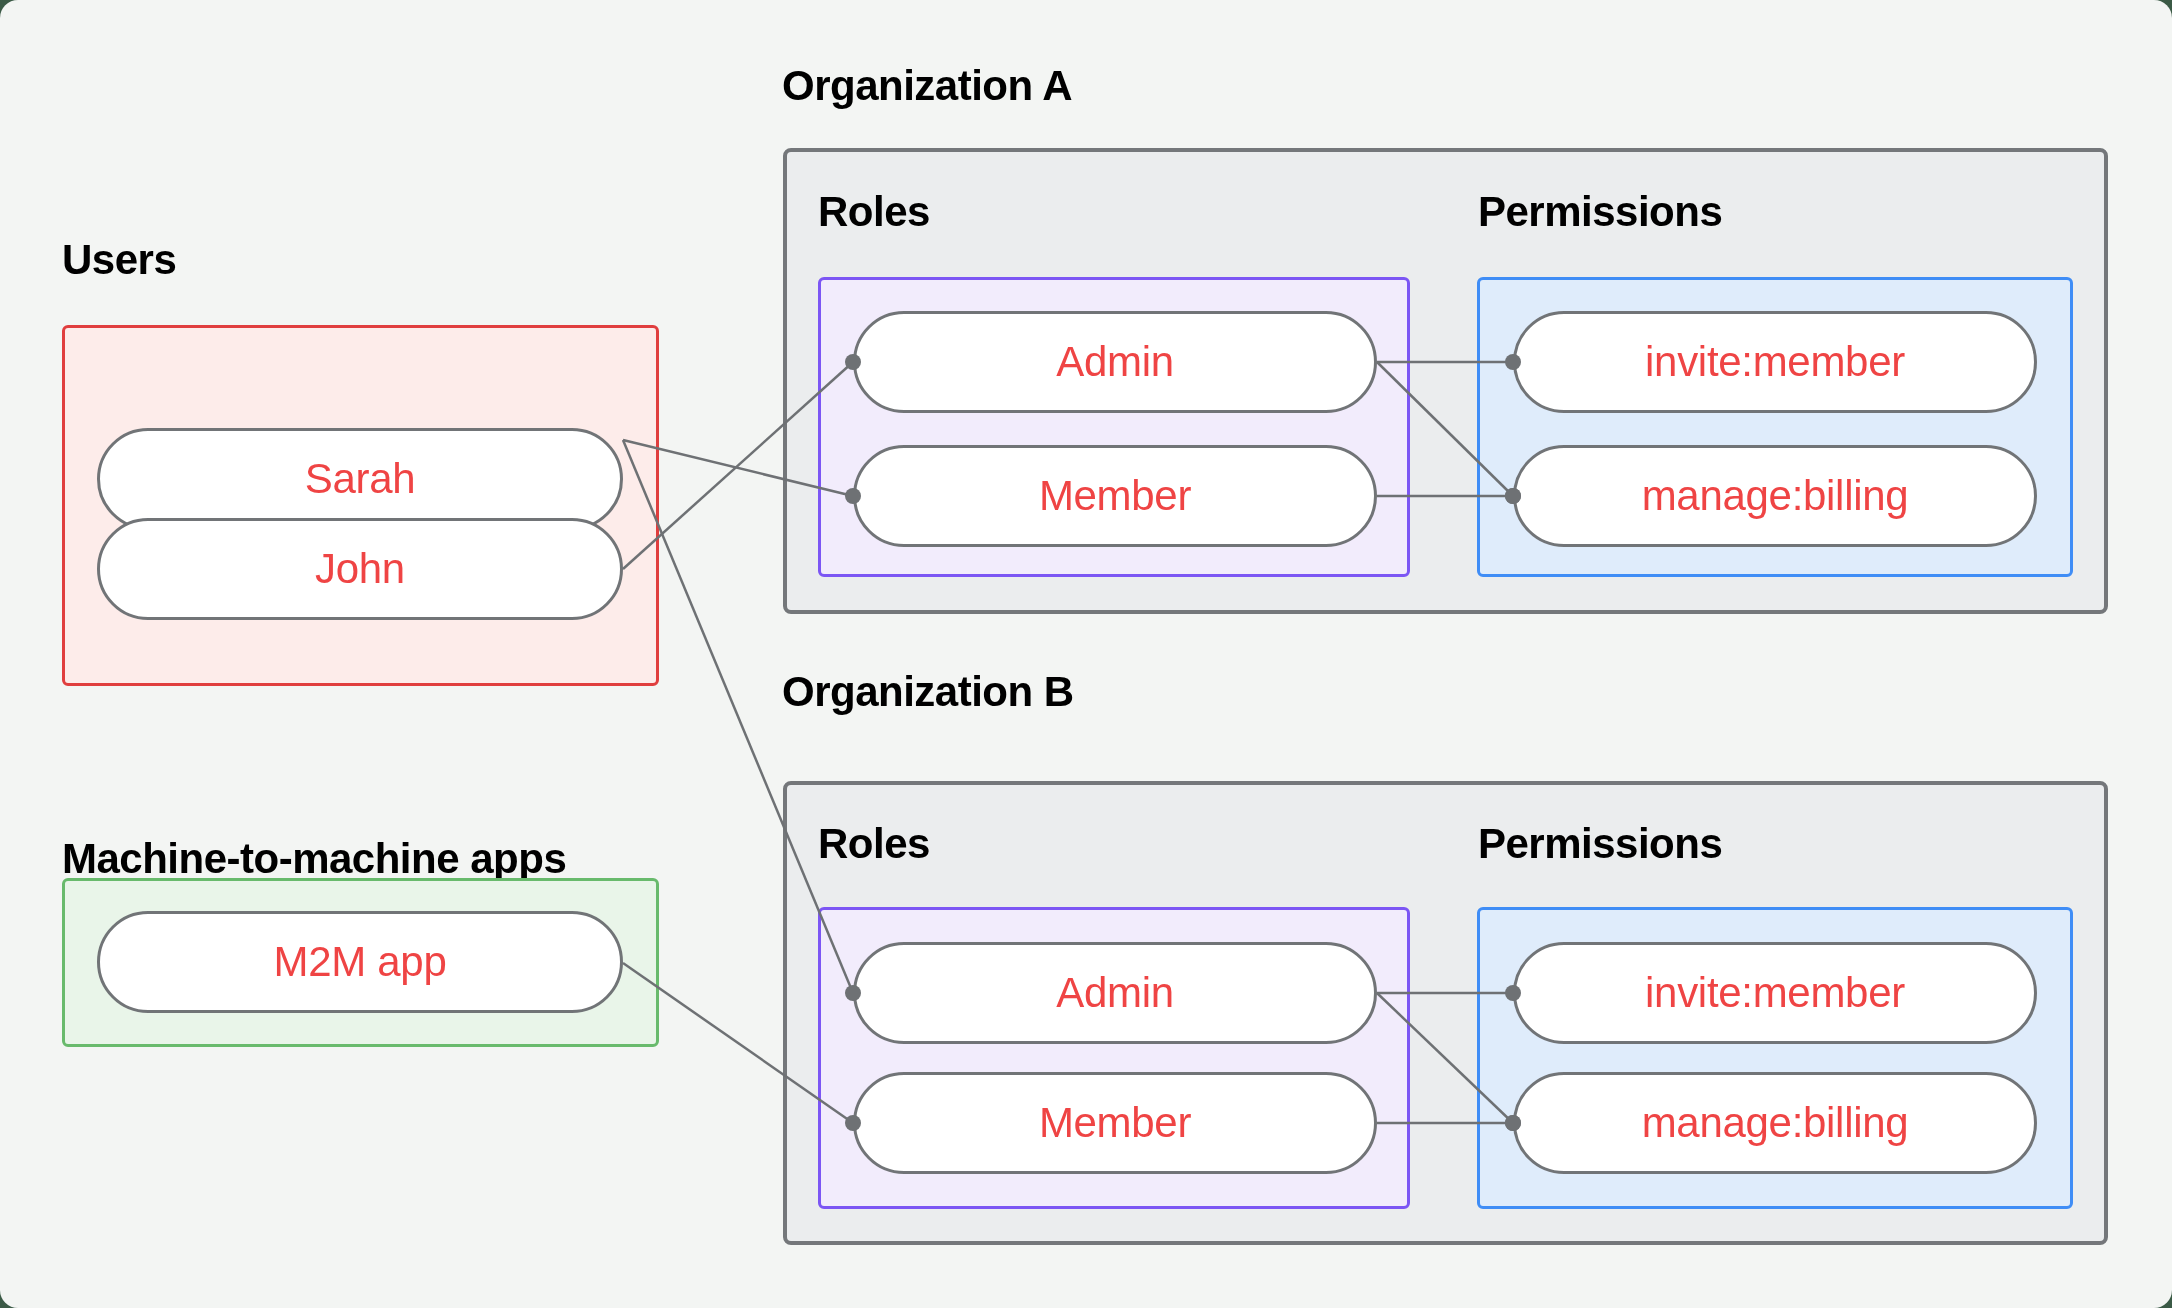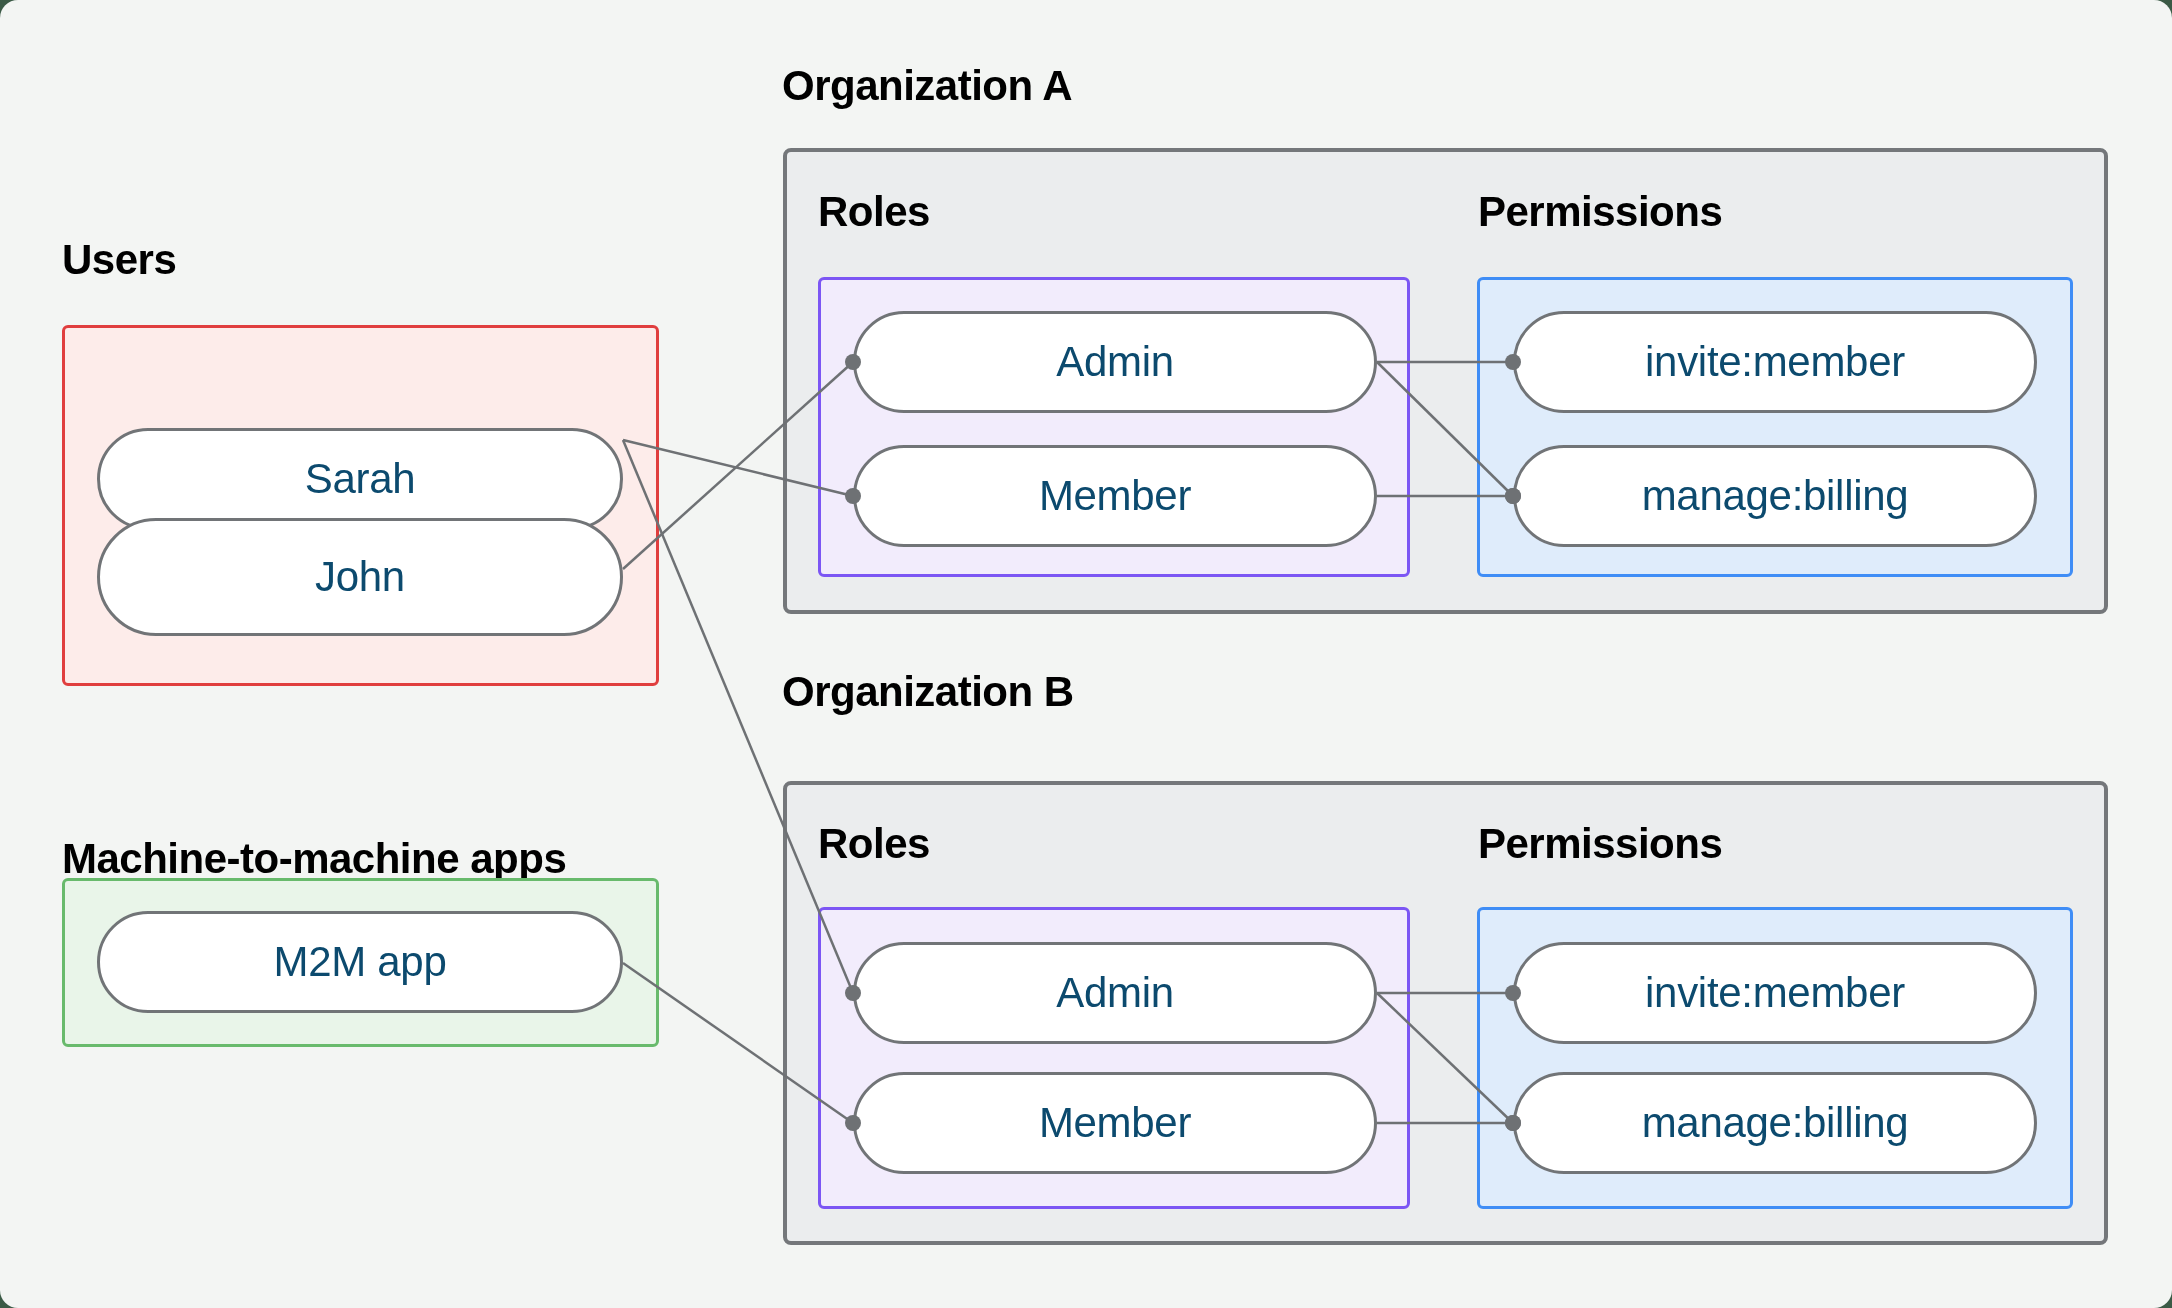--- a/index.html
+++ b/index.html
@@ -36,24 +36,24 @@
   #label-orgA{left:782px;top:62px;}
   #label-orgB{left:782px;top:668px;}
   #label-orgA-roles{left:818px;top:188px;}
   #label-orgA-perms{left:1478px;top:188px;}
   #label-orgB-roles{left:818px;top:820px;}
   #label-orgB-perms{left:1478px;top:820px;}
   .pill{
     position:absolute;box-sizing:border-box;
     background:#ffffff;border:3px solid #717477;border-radius:60px;
     display:flex;align-items:center;justify-content:center;
-    font-size:42px;color:#0c4a6e;letter-spacing:-0.3px;white-space:nowrap;
+    font-size:42px;color:#ef4444;letter-spacing:-0.3px;white-space:nowrap;
   }
   #node-sarah{left:97px;top:389px;width:526px;height:102px;margin-top:39px;}
-  #node-john{left:97px;top:518px;width:526px;height:118px;}
+  #node-john{left:97px;top:518px;width:526px;height:102px;}
   #node-m2m-app{left:97px;top:911px;width:526px;height:102px;}
   #node-orgA-admin{left:853px;top:311px;width:524px;height:102px;}
   #node-orgA-member{left:853px;top:445px;width:524px;height:102px;}
   #node-orgA-invite{left:1513px;top:311px;width:524px;height:102px;}
   #node-orgA-billing{left:1513px;top:445px;width:524px;height:102px;}
   #node-orgB-admin{left:853px;top:942px;width:524px;height:102px;}
   #node-orgB-member{left:853px;top:1072px;width:524px;height:102px;}
   #node-orgB-invite{left:1513px;top:942px;width:524px;height:102px;}
   #node-orgB-billing{left:1513px;top:1072px;width:524px;height:102px;}
   #connector-layer{

